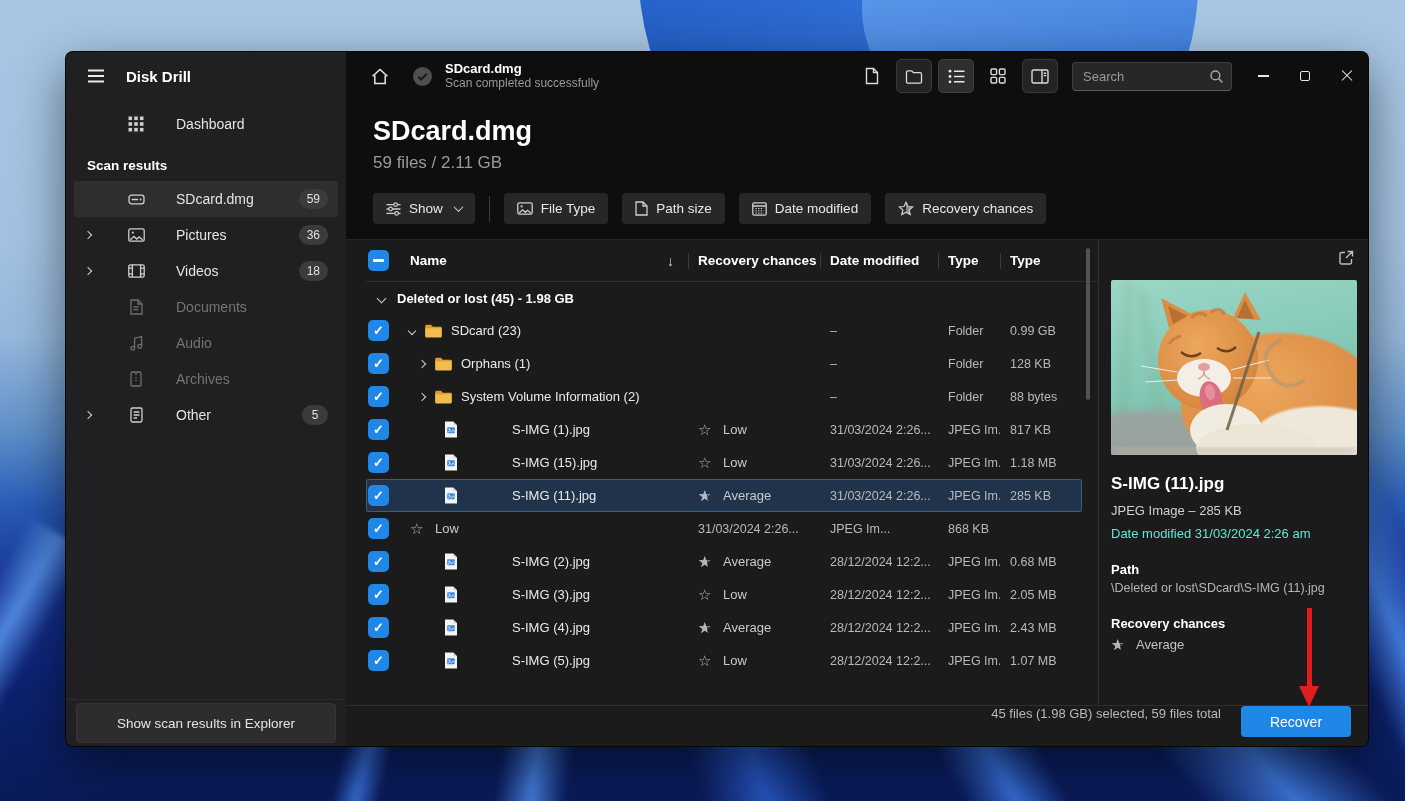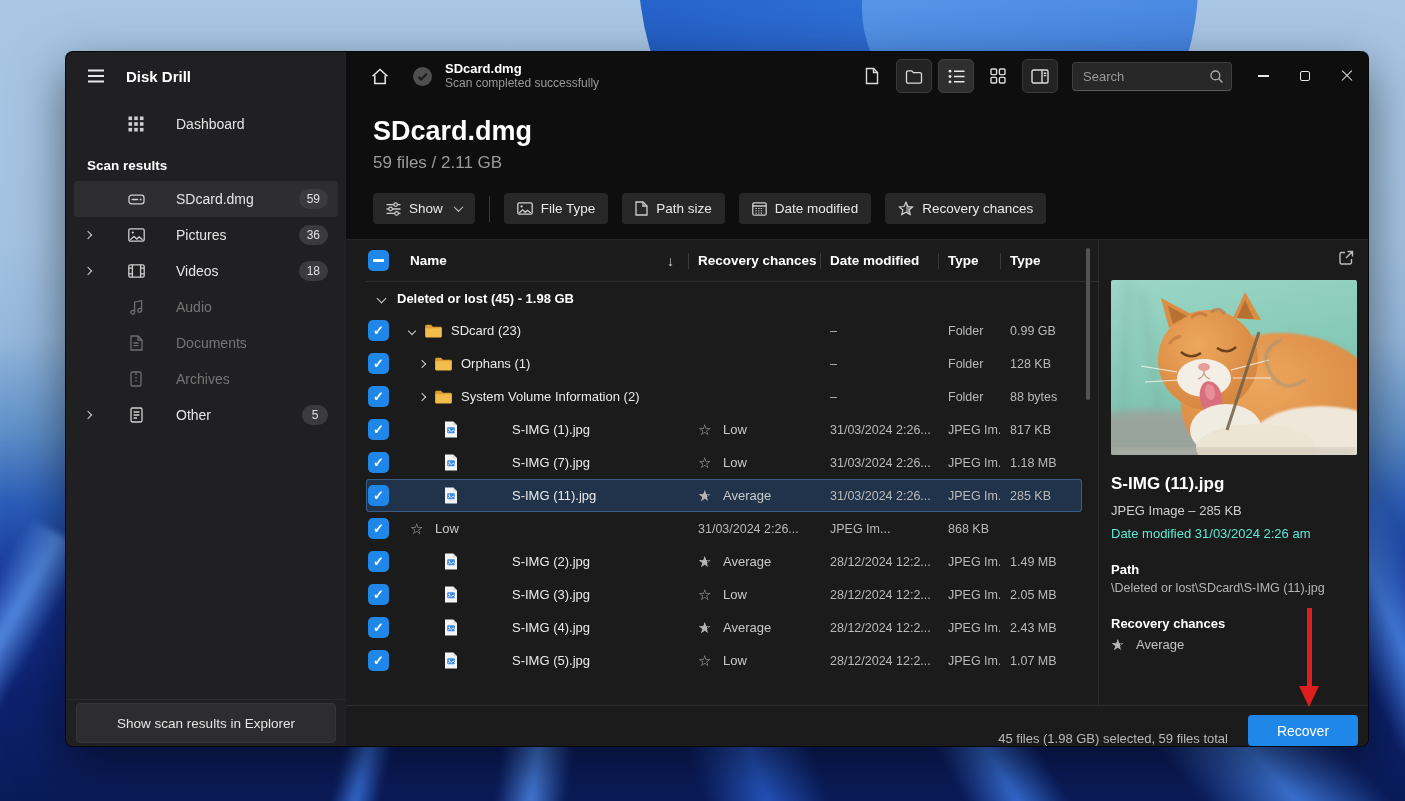--- a/index.html
+++ b/index.html
@@ -115,21 +115,21 @@
   .ext-btn { position:absolute; top:10px; right:14px; background:none; border:none; color:#bdbdbd; cursor:pointer; }
   .preview-img { margin-top:40px; width:246px; height:175px; border-radius:2px; overflow:hidden; display:block; }
   .pv-name { margin-top:19px; font-size:17px; font-weight:bold; color:#fff; }
   .pv-info { margin-top:9px; font-size:13px; color:#cfcfcf; }
   .pv-date { margin-top:8px; font-size:13px; color:#5eead4; }
   .pv-label { margin-top:21px; font-size:13px; font-weight:bold; color:#fff; }
   .pv-path { margin-top:4px; font-size:12.5px; color:#b5b5b5; }
   .pv-rec { margin-top:5px; display:flex; align-items:center; gap:9px; font-size:13px; color:#c3c3c3; }
 
   
-  .footer { flex:none; height:41px; border-top:1px solid #2e2e2e; display:flex; align-items:flex-end; justify-content:flex-end; padding-right:10px; background:#1b1b1b; }
+  .footer { flex:none; height:41px; border-top:1px solid #2e2e2e; display:flex; align-items:flex-start; justify-content:flex-end; padding-right:17px; background:#1b1b1b; }
   .footer-status { font-size:13px; color:#b9b9b9; margin-right:20px; }
   .recover-btn { width:110px; height:31px; background:var(--accent,#1a86f0); color:#fff; border:none; border-radius:4px; font-size:14px; font-family:inherit; cursor:pointer; }
 
   
   .red-arrow { position:absolute; left:1233px; top:556px; width:20px; height:100px; z-index:60; pointer-events:none; }
   .red-arrow .shaft { position:absolute; left:7.5px; top:0; width:5px; height:80px; background:var(--arrow,#e01e1e); }
   .red-arrow .head { position:absolute; left:0; top:78px; width:0; height:0; border-left:10px solid transparent; border-right:10px solid transparent; border-top:21px solid var(--arrow,#e01e1e); }
 
   svg { display:block; }
 </style>
@@ -222,40 +222,40 @@
             </span>
     <span class="sb-label">Videos</span>
     <span class="sb-badge">18</span>
   </div>
           <div class="sb-item dimmed">
     <span class="sb-chev hidden">
               <i></i>
             </span>
     <span class="sb-icon">
               <svg width="14" height="16" viewBox="0 0 14 16" fill="none" stroke="currentColor" stroke-width="1.3">
+                <path d="M2 1h7l4 4v10H2z"></path>
+                <path d="M9 1v4h4"></path>
+                <path d="M4.5 8h5M4.5 10.6h5"></path>
+              </svg>
+            </span>
+    <span class="sb-label">Documents</span>
+    <span class="sb-badge hidden"></span>
+  </div>
+          <div class="sb-item dimmed">
+    <span class="sb-chev hidden">
+              <i></i>
+            </span>
+    <span class="sb-icon">
+              <svg width="14" height="16" viewBox="0 0 14 16" fill="none" stroke="currentColor" stroke-width="1.3">
                 <path d="M5.6 13V3.2L12.6 1.5v9.6"></path>
                 <circle cx="3.7" cy="13.2" r="1.9"></circle>
                 <circle cx="10.7" cy="11.3" r="1.9"></circle>
               </svg>
             </span>
     <span class="sb-label">Audio</span>
-    <span class="sb-badge hidden"></span>
-  </div>
-          <div class="sb-item dimmed">
-    <span class="sb-chev hidden">
-              <i></i>
-            </span>
-    <span class="sb-icon">
-              <svg width="14" height="16" viewBox="0 0 14 16" fill="none" stroke="currentColor" stroke-width="1.3">
-                <path d="M2 1h7l4 4v10H2z"></path>
-                <path d="M9 1v4h4"></path>
-                <path d="M4.5 8h5M4.5 10.6h5"></path>
-              </svg>
-            </span>
-    <span class="sb-label">Documents</span>
     <span class="sb-badge hidden"></span>
   </div>
           <div class="sb-item dimmed">
     <span class="sb-chev hidden">
               <i></i>
             </span>
     <span class="sb-icon">
               <svg width="12" height="16" viewBox="0 0 12 16" fill="none" stroke="currentColor" stroke-width="1.3">
                 <rect x="1" y="1" width="10" height="14" rx="1.2"></rect>
                 <path d="M6 1v3M6 6v1.4M6 9v1.4"></path>
@@ -538,21 +538,21 @@
 
       <span class="row-icon">
                       <svg width="14" height="17" viewBox="0 0 14 17">
                         <path fill="#f3f4f6" d="M1 0.5h8.2L13 4.3V16.5H1z"></path>
                         <path fill="#d7dadd" d="M9.2 0.5L13 4.3H9.2z"></path>
                         <rect x="3.2" y="6.2" width="7.6" height="6" rx="0.9" fill="#3f8ae0"></rect>
                         <circle cx="5.3" cy="8.2" r="0.8" fill="#fff"></circle>
                         <path d="M3.9 11.4l2.1-2 1.5 1.3 1.7-1.6 1.6 1.6" stroke="#fff" stroke-width="0.8" fill="none"></path>
                       </svg>
                     </span>
-      <span class="fname">S-IMG (7).jpg</span>
+      <span class="fname">S-IMG (15).jpg</span>
     </span>
     <span class="cell rec">
       <span class="star"><span class="s-base">☆</span></span>
       <span class="rec-label">Low</span>
     </span>
     <span class="cell c-date">31/03/2024 2:26...</span>
     <span class="cell c-type">JPEG Im...</span>
     <span class="cell c-size">1.18 MB</span>
   </div>
                 <div class="grid-row row selected">
@@ -602,21 +602,21 @@
                       </svg>
                     </span>
       <span class="fname">S-IMG (2).jpg</span>
     </span>
     <span class="cell rec">
       <span class="star"><span class="s-base">☆</span><span class="s-half" style="display: block;">★</span></span>
       <span class="rec-label">Average</span>
     </span>
     <span class="cell c-date">28/12/2024 12:2...</span>
     <span class="cell c-type">JPEG Im...</span>
-    <span class="cell c-size">1.49 MB</span>
+    <span class="cell c-size">0.68 MB</span>
   </div>
                 <div class="grid-row row">
     <span class="cb checked"></span>
     <span class="name-wrap lvl3">
 
       <span class="row-icon">
                       <svg width="14" height="17" viewBox="0 0 14 17">
                         <path fill="#f3f4f6" d="M1 0.5h8.2L13 4.3V16.5H1z"></path>
                         <path fill="#d7dadd" d="M9.2 0.5L13 4.3H9.2z"></path>
                         <rect x="3.2" y="6.2" width="7.6" height="6" rx="0.9" fill="#3f8ae0"></rect>

